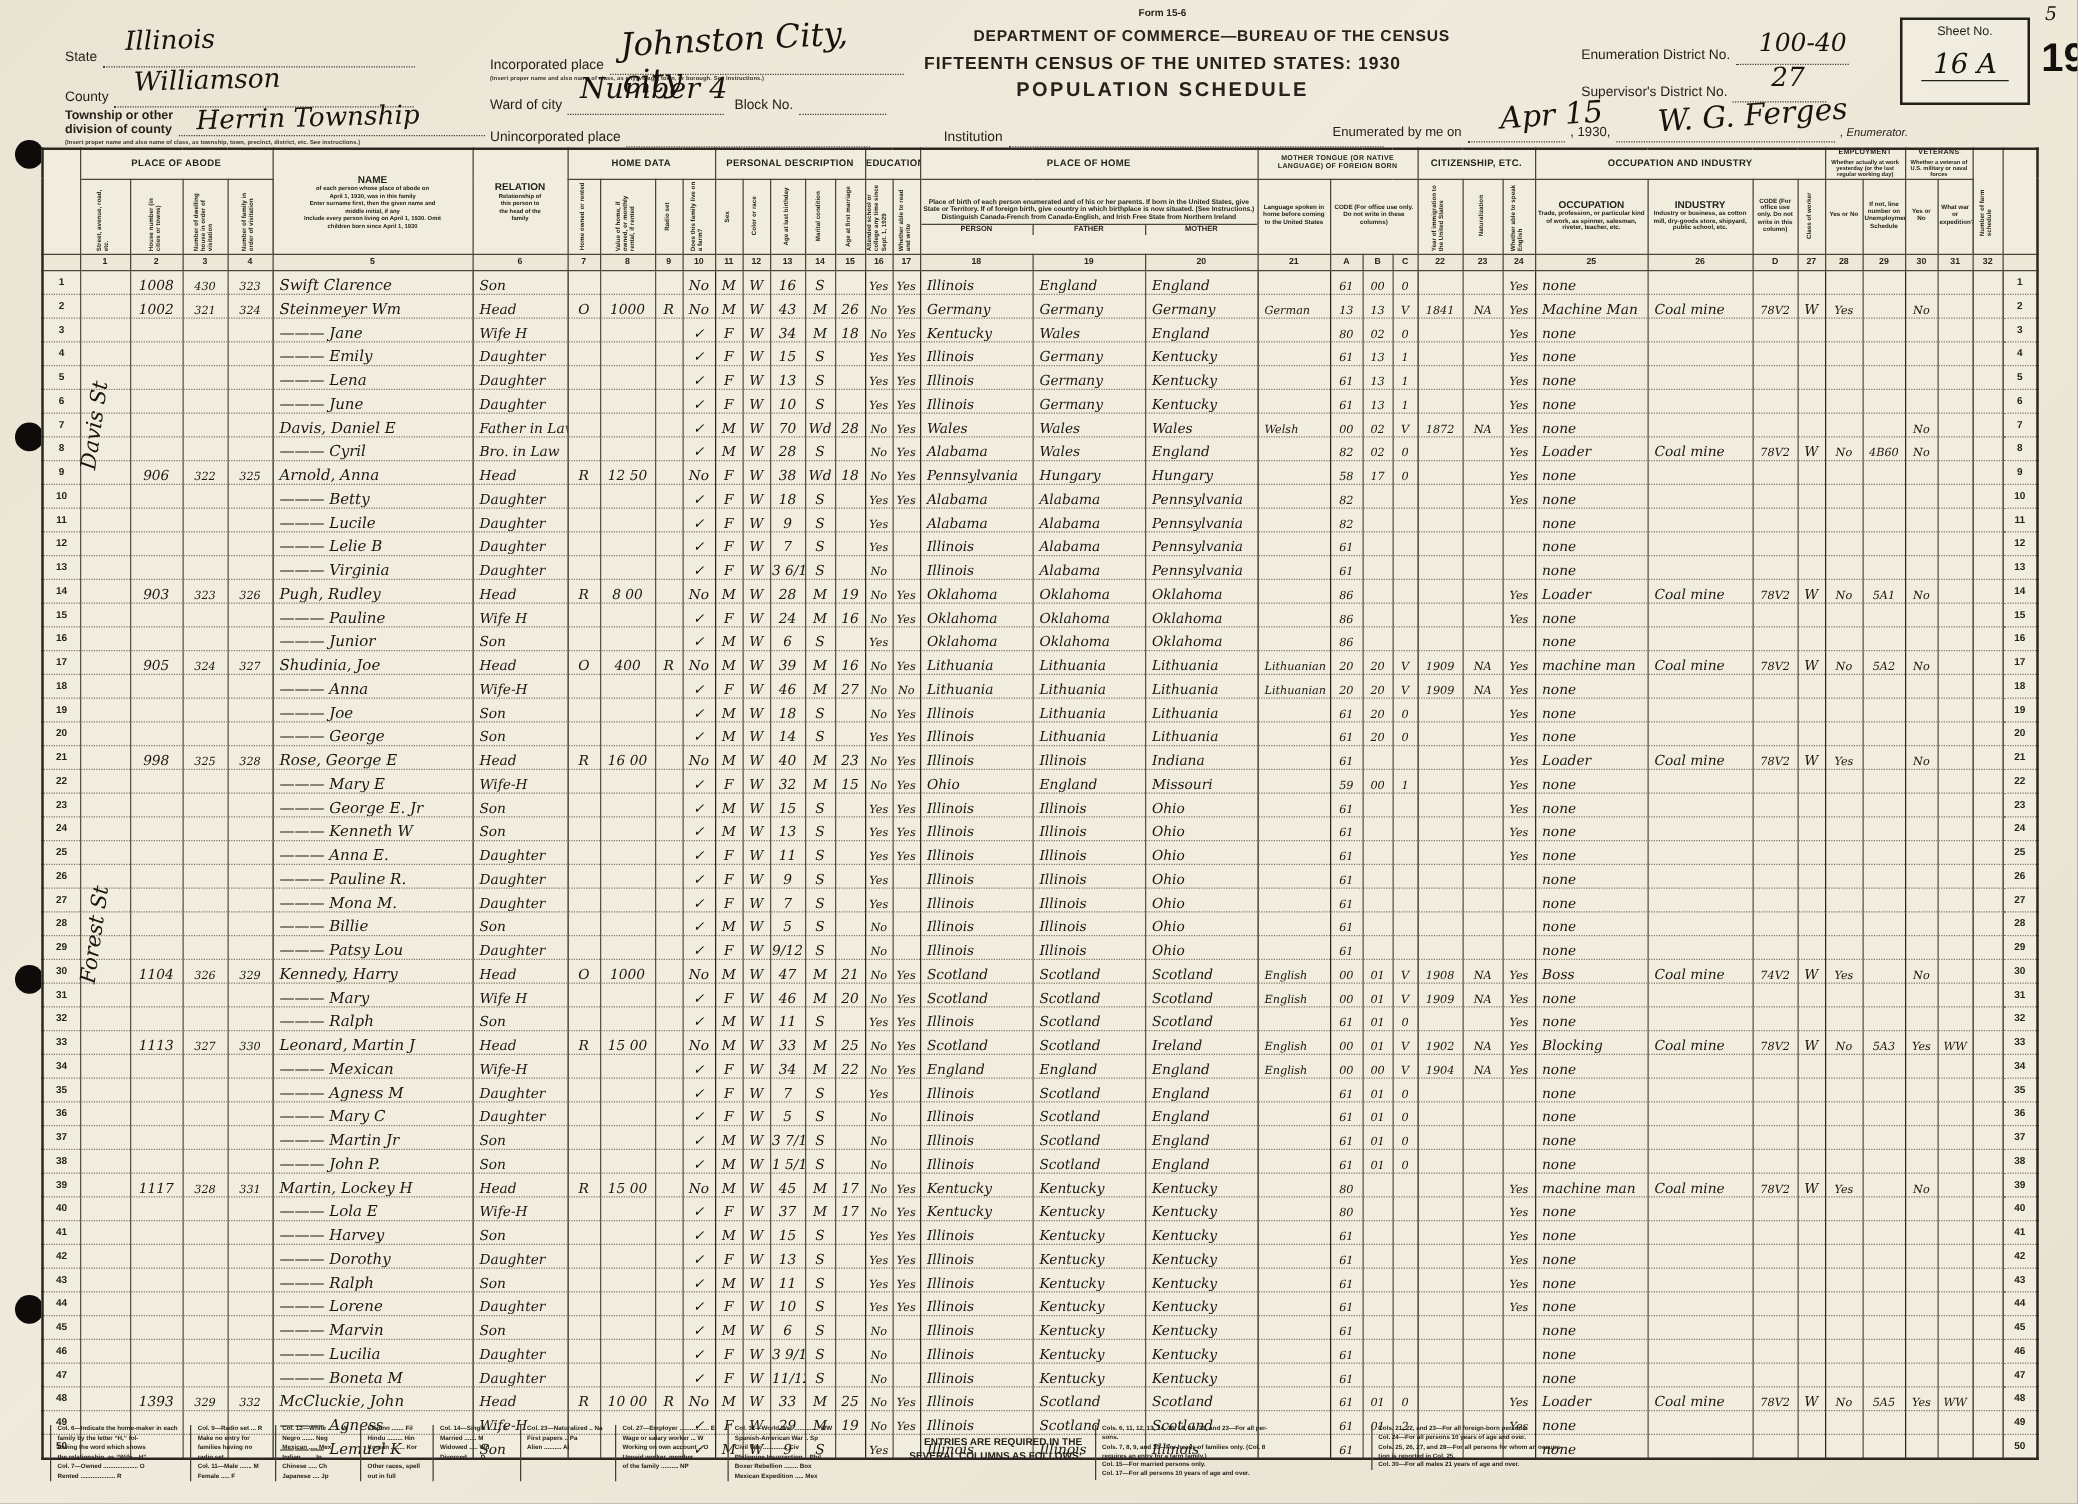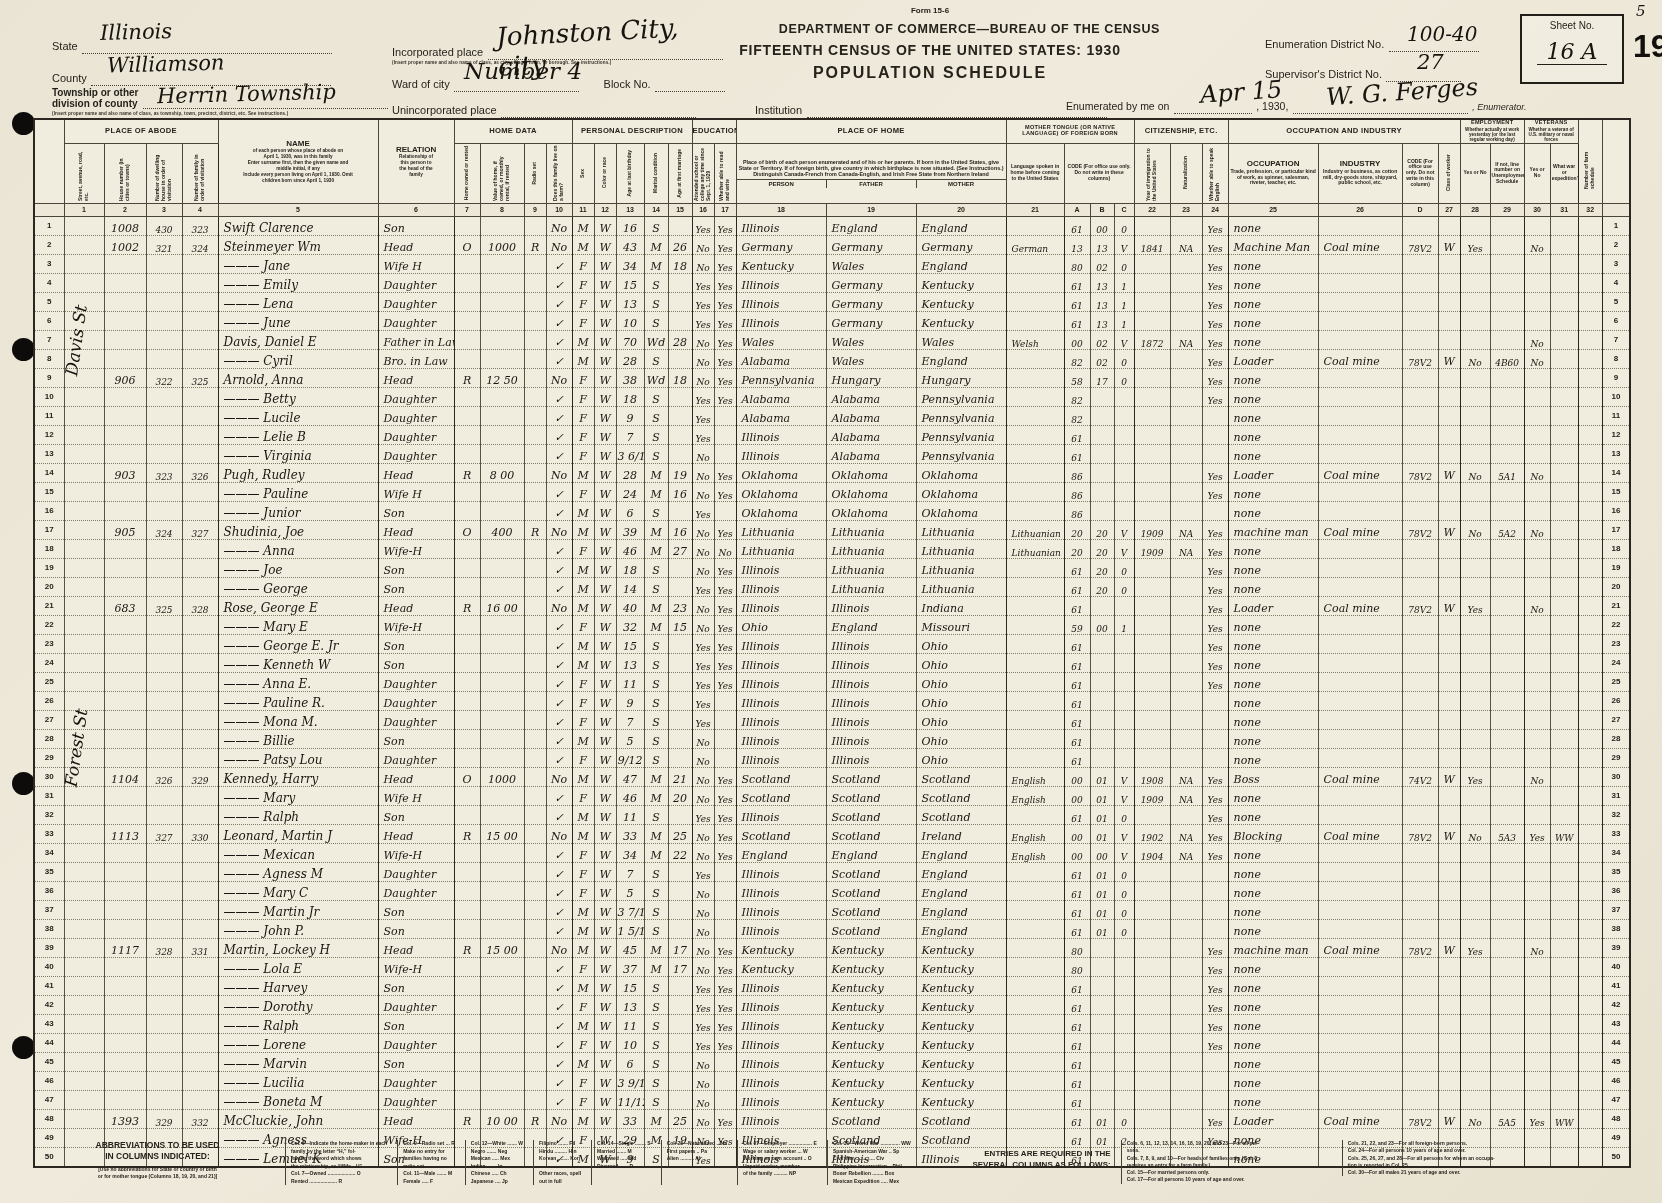--- a/index.html
+++ b/index.html
@@ -94,21 +94,21 @@
     <div class="abs" style="left:392px;top:42px">
       <span class="lbl">Incorporated place</span>
       <span class="hw abs" style="left:105px;top:-26px;font-size:26px;transform:rotate(-3deg)">Johnston City, city</span>
       <span class="dotl" style="width:235px"></span>
       <div class="cap">(Insert proper name and also name of class, as city, village, town, or borough.   See instructions.)</div>
     </div>
     <div class="abs" style="left:392px;top:74px">
       <span class="lbl">Ward of city</span>
       <span class="hw abs" style="left:72px;top:-16px;font-size:23px">Number 4</span>
       <span class="dotl" style="width:125px"></span>
-      <span class="lbl" style="margin-left:20px">Block No.</span>
+      <span class="lbl" style="margin-left:4px">Block No.</span>
       <span class="dotl" style="width:70px"></span>
     </div>
     <div class="abs" style="left:392px;top:100px">
       <span class="lbl">Unincorporated place</span>
       <span class="dotl" style="width:195px"></span>
       <div class="cap">(Enter name of any unincorporated place having approximately 500 inhabitants or more.   See instructions.)</div>
     </div>
 
     <div class="abs ttl1" style="left:700px;top:6px;width:460px">Form 15-6</div>
     <div class="abs ttl2" style="left:700px;top:22px;width:460px">DEPARTMENT OF COMMERCE—BUREAU OF THE CENSUS</div>
@@ -1185,21 +1185,21 @@
           <td class="hand sm gb"></td>
           <td class="hand sm"></td>
           <td class="hand sm gb"></td>
           <td class="hand sm"></td>
           <td class="hand sm gb"></td>
           <td class="num gb">20</td>
         </tr>
         <tr class="dr">
           <td class="num">21</td>
           <td class="hand"></td>
-          <td class="hand">683</td>
+          <td class="hand">998</td>
           <td class="hand sm">325</td>
           <td class="hand sm">328</td>
           <td class="hand left namec gb">Rose, George E</td>
           <td class="hand left gb">Head</td>
           <td class="hand gb">R</td>
           <td class="hand">16 00</td>
           <td class="hand"></td>
           <td class="hand">No</td>
           <td class="hand gb">M</td>
           <td class="hand">W</td>
@@ -2389,26 +2389,20 @@
           <td class="hand sm gb"></td>
           <td class="num gb">50</td>
         </tr>
       </tbody>
     </table>
 
   <div class="street-label" style="left:66px;top:248px;height:185px">Davis St</div>
   <div class="street-label" style="left:66px;top:658px;height:180px">Forest St</div>
 
   <div class="footer">
-    <div style="width:235px;flex:none">
-      <div class="fa-title" style="white-space:pre-line">ABBREVIATIONS TO BE USED
-IN COLUMNS INDICATED:</div>
-      <div class="fa-note" style="white-space:pre-line">[Use no abbreviations for State or country of birth
-or for mother tongue (Columns 18, 19, 20, and 21)]</div>
-    </div>
     <div style="display:flex;gap:10px;flex:none">
         <div class="fblock">Col. 6—Indicate the home-maker in each
 family by the letter “H,” fol-
 lowing the word which shows
 the relationship, as “Wife—H”
 Col. 7—Owned .................... O
 Rented .................... R</div>
         <div class="fblock">Col. 9—Radio set ... R
 Make no entry for
 families having no

